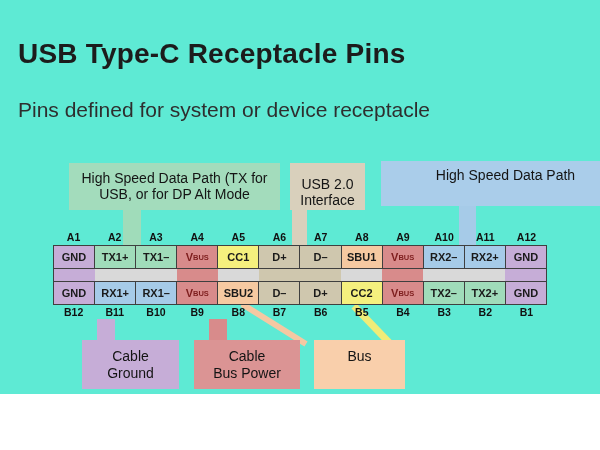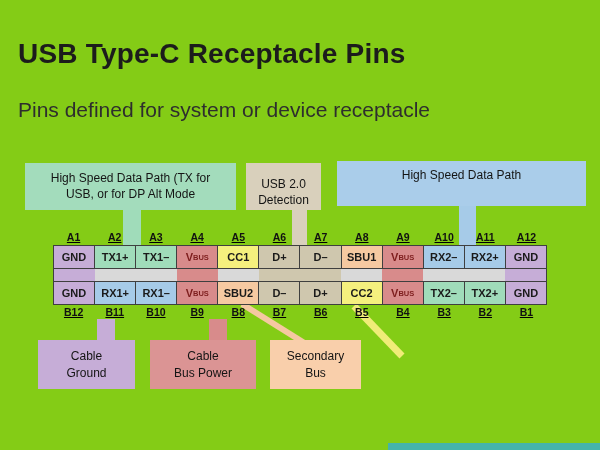--- a/index.html
+++ b/index.html
@@ -1,37 +1,37 @@
 <!DOCTYPE html>
 <html><head>
 <meta charset="utf-8">
 <style>
   html,body{margin:0;padding:0;background:#fff;}
-  .slide{position:relative;width:600px;height:450px;background:#84cc16;overflow:hidden;
+  .slide{position:relative;width:600px;height:394px;background:#5eead4;overflow:hidden;
          font-family:"Liberation Sans",sans-serif;}
   .title{position:absolute;left:18px;top:38px;font-size:28px;font-weight:bold;color:#1c1c1c;letter-spacing:0.2px;}
   .subtitle{position:absolute;left:18px;top:98px;font-size:21px;color:#2e2e2e;text-align:center;}
 
   .connectors{position:absolute;left:0;top:0;z-index:1;pointer-events:none;}
   .stem{position:absolute;z-index:1;}
 
-  .co{position:absolute;z-index:2;text-align:center;color:#141414;font-size:12px;line-height:16px;}
+  .co{position:absolute;z-index:2;text-align:center;color:#141414;font-size:14px;line-height:16px;margin-left:44px;}
   .co-tx{left:25px;top:163px;width:211px;height:47px;padding-top:7px;box-sizing:border-box;}
   .co-usb2{left:246px;top:163px;width:75px;height:47px;padding-top:13px;box-sizing:border-box;}
   .co-rx{left:337px;top:161px;width:249px;height:45px;padding-top:6px;box-sizing:border-box;}
   .co-ground{left:38px;top:340px;width:97px;height:49px;padding-top:8px;box-sizing:border-box;line-height:17px;}
   .co-vbusbox{left:150px;top:340px;width:106px;height:49px;padding-top:8px;box-sizing:border-box;line-height:17px;}
   .co-sbu{left:270px;top:340px;width:91px;height:49px;padding-top:8px;box-sizing:border-box;line-height:17px;}
   .co-plug{left:380px;top:350px;width:212px;height:92px;padding-top:6px;box-sizing:border-box;line-height:16px;}
   .pc-bullets{width:168px;margin:0 auto;text-align:center;}
   .bullet-line{text-align:center;}
   .bullet-mark{margin-right:7px;}
 
   .pin-table{position:absolute;left:53px;top:230px;width:494px;z-index:2;}
-  .plabels{display:flex;height:15px;text-decoration:underline;}
+  .plabels{display:flex;height:15px;}
   .plabel{flex:1;text-align:center;font-size:10.5px;font-weight:bold;color:#111;line-height:15px;}
   .pin-row{display:flex;height:24px;border:1px solid #3f3f3f;box-sizing:border-box;}
   .pin{flex:1;display:flex;align-items:center;justify-content:center;
        font-size:11px;font-weight:bold;color:#1a1a1a;border-left:1px solid #3f3f3f;}
   .pin:first-child{border-left:none;}
   .pin .vsub{font-size:7.5px;letter-spacing:0;}
   .pin.t-vbus{color:#7d1d1d;}
   .gap-row{display:flex;height:12px;border-left:1px solid #3f3f3f;border-right:1px solid #3f3f3f;box-sizing:border-box;}
   .gap-seg{flex:1;}
 
@@ -55,21 +55,21 @@
   <div class="stem" style="left: 459px; top: 205px; width: 17px; height: 41px; background-color: rgb(166, 203, 232);"></div>
   <div class="stem" style="left: 97px; top: 319px; width: 18px; height: 22px; background-color: rgb(198, 173, 215);"></div>
   <div class="stem" style="left: 209px; top: 319px; width: 18px; height: 22px; background-color: rgb(216, 139, 139);"></div>
 
   <div class="co co-tx" style="background-color: rgb(163, 220, 188);">
     <div>High Speed Data Path (TX for</div>
     <div>USB, or for DP Alt Mode</div>
   </div>
   <div class="co co-usb2" style="background-color: rgb(217, 208, 188);">
     <div>USB 2.0</div>
-    <div>Detection</div>
+    <div>Interface</div>
   </div>
   <div class="co co-rx" style="background-color: rgb(170, 205, 234);">
     <div>High Speed Data Path</div>
   </div>
 
   <div class="pin-table">
     <div class="plabels" id="labels-a">
         <div class="plabel">A1</div>
         <div class="plabel">A2</div>
         <div class="plabel">A3</div>
@@ -143,19 +143,18 @@
 
   <div class="co co-ground" style="background-color: rgb(198, 173, 215);">
     <div>Cable</div>
     <div>Ground</div>
   </div>
   <div class="co co-vbusbox" style="background-color: rgb(219, 148, 148);">
     <div>Cable</div>
     <div>Bus Power</div>
   </div>
   <div class="co co-sbu" style="background-color: rgb(249, 207, 171);">
-    <div>Secondary</div>
     <div>Bus</div>
   </div>
 
   <div class="footer-bar" style="background-color: rgb(69, 180, 170);"></div>
 
 </div>
 
 </body></html>

